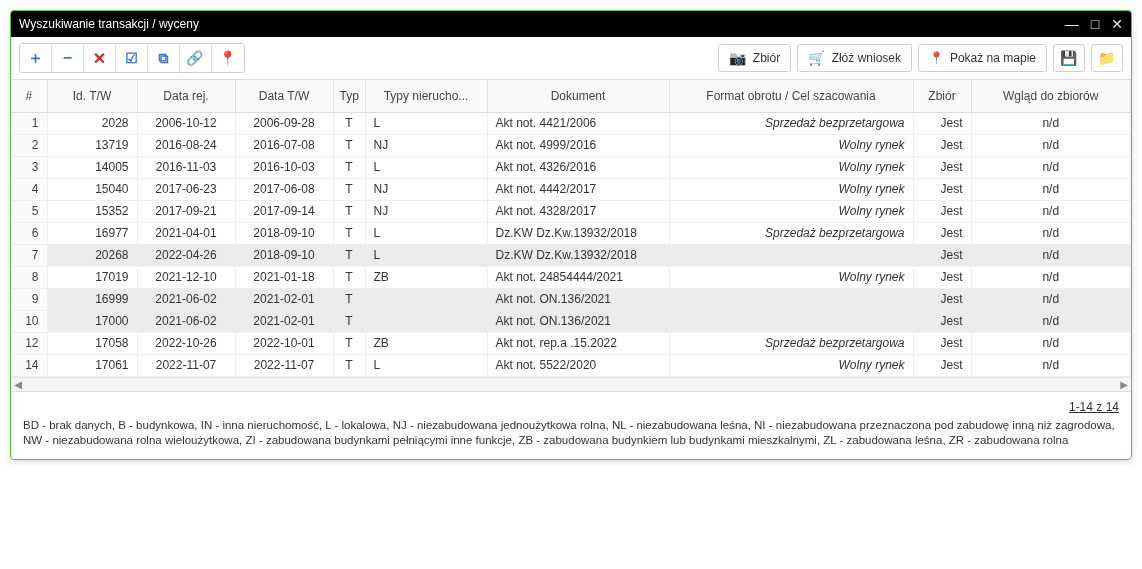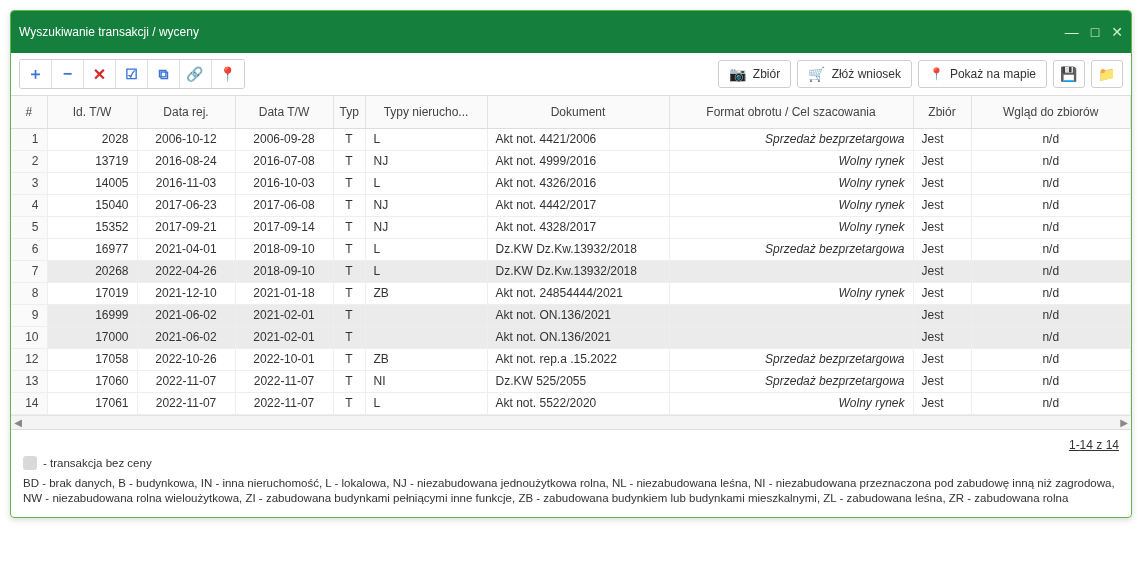--- a/index.html
+++ b/index.html
@@ -12,23 +12,23 @@
     color: #333;
   }
   .window {
     width: 1122px;
     border: 1px solid #63b845;
     border-radius: 4px;
     overflow: hidden;
     box-shadow: 0 2px 6px rgba(0,0,0,0.15);
   }
   .titlebar {
-    background: #15803d;
+    background: #000000;
     color: #fff;
-    height: 42px;
+    height: 26px;
     display: flex;
     align-items: center;
     justify-content: space-between;
     padding: 0 8px;
     font-size: 12px;
   }
   .titlebar-left { font-weight: normal; }
   .win-controls { display: flex; gap: 12px; align-items: center; }
   .win-btn { cursor: pointer; font-size: 14px; color: #d8f0c9; }
 
@@ -122,21 +122,21 @@
   tbody tr.shaded { background: #ebebeb; }
   .col-num { width: 36px; text-align: right; color: #555; background: #fafafa; }
   tbody .col-num { color: #444; }
   .col-id { width: 90px; text-align: right; }
   .col-data-rej { width: 98px; text-align: center; }
   .col-data-tw { width: 98px; text-align: center; }
   .col-typ { width: 32px; text-align: center; }
   .col-typy { width: 122px; text-align: left; }
   .col-dokument { width: 182px; text-align: left; }
   .col-format { width: 244px; text-align: right; font-style: italic; }
-  .col-zbior { width: 58px; text-align: left; }
+  .col-zbior { width: 58px; text-align: right; }
   .col-wglad { text-align: center; }
 
   .footer-count {
     text-align: right;
     padding: 8px 12px 2px;
     font-size: 12px;
     color: #333;
     text-decoration: underline;
   }
   .legend-block { padding: 2px 12px 10px; }
@@ -342,32 +342,20 @@
             <td class="col-data-rej">2022-10-26</td>
             <td class="col-data-tw">2022-10-01</td>
             <td class="col-typ">T</td>
             <td class="col-typy">ZB</td>
             <td class="col-dokument">Akt not. rep.a .15.2022</td>
             <td class="col-format">Sprzedaż bezprzetargowa</td>
             <td class="col-zbior">Jest</td>
             <td class="col-wglad">n/d</td>
           </tr>
           <tr>
-            <td class="col-num">13</td>
-            <td class="col-id">17060</td>
-            <td class="col-data-rej">2022-11-07</td>
-            <td class="col-data-tw">2022-11-07</td>
-            <td class="col-typ">T</td>
-            <td class="col-typy">NI</td>
-            <td class="col-dokument">Dz.KW 525/2055</td>
-            <td class="col-format">Sprzedaż bezprzetargowa</td>
-            <td class="col-zbior">Jest</td>
-            <td class="col-wglad">n/d</td>
-          </tr>
-          <tr>
             <td class="col-num">14</td>
             <td class="col-id">17061</td>
             <td class="col-data-rej">2022-11-07</td>
             <td class="col-data-tw">2022-11-07</td>
             <td class="col-typ">T</td>
             <td class="col-typy">L</td>
             <td class="col-dokument">Akt not. 5522/2020</td>
             <td class="col-format">Wolny rynek</td>
             <td class="col-zbior">Jest</td>
             <td class="col-wglad">n/d</td>
@@ -375,19 +363,15 @@
         </tbody>
     </table>
     <div class="scrollbar-row">
       <div class="scroll-ctrl" style="left:0;">◀</div>
       <div class="scroll-ctrl" style="right:0;">▶</div>
     </div>
   </div>
 
   <div class="footer-count">1-14 z 14</div>
   <div class="legend-block">
-    <div class="legend-row">
-      <div class="legend-swatch"></div>
-      <span>- transakcja bez ceny</span>
-    </div>
     <div class="legend-text">BD - brak danych, B - budynkowa, IN - inna nieruchomość, L - lokalowa, NJ - niezabudowana jednoużytkowa rolna, NL - niezabudowana leśna, NI - niezabudowana przeznaczona pod zabudowę inną niż zagrodowa, NW - niezabudowana rolna wieloużytkowa, ZI - zabudowana budynkami pełniącymi inne funkcje, ZB - zabudowana budynkiem lub budynkami mieszkalnymi, ZL - zabudowana leśna, ZR - zabudowana rolna</div>
   </div>
 </div>
 
 </body></html>

